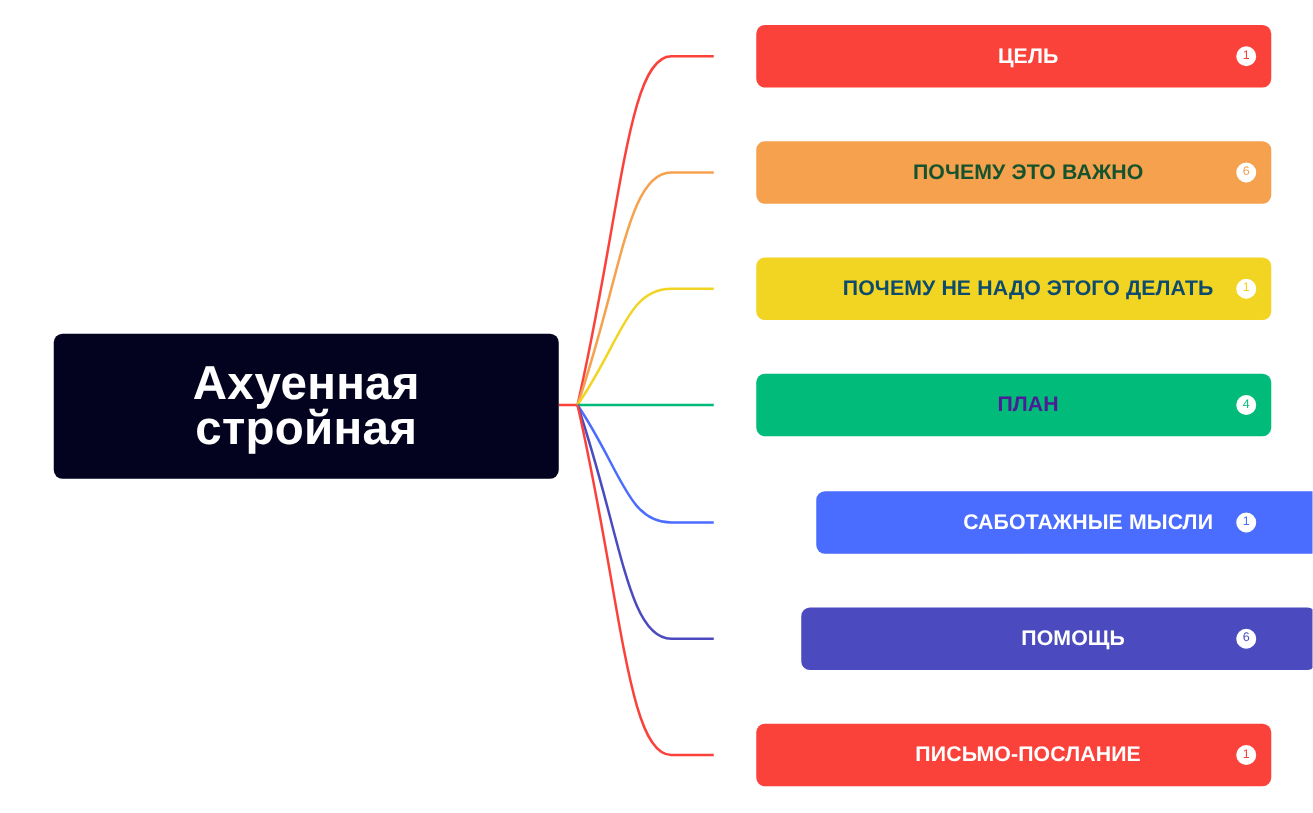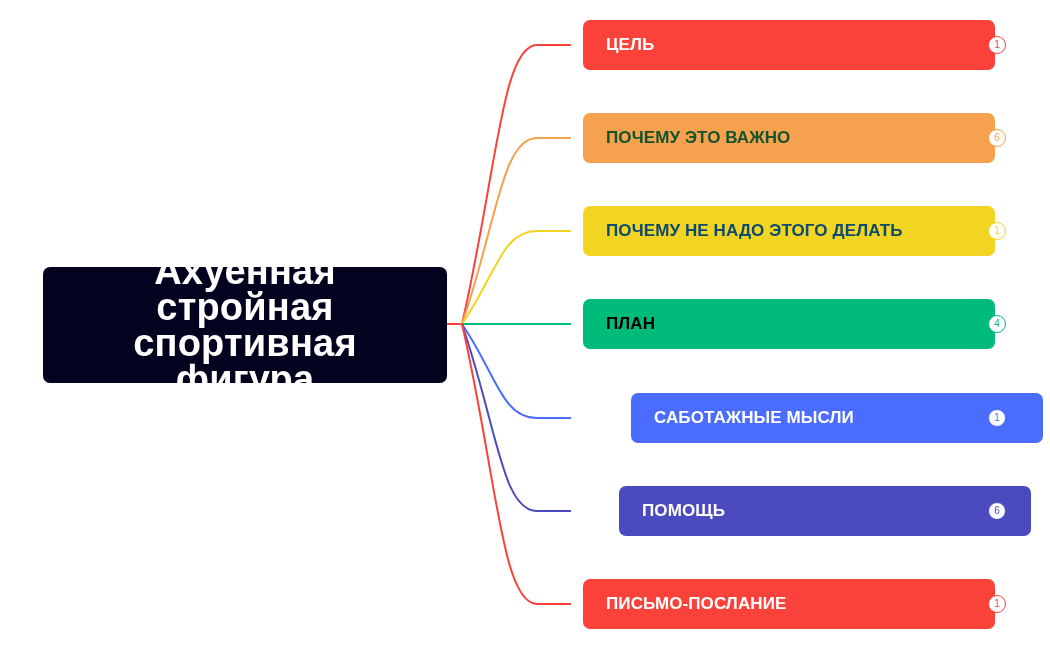--- a/index.html
+++ b/index.html
@@ -7,24 +7,24 @@
            font-family: "Liberation Sans", "DejaVu Sans", sans-serif; }
     #connectors { position: absolute; left: 0; top: 0; width: 1050px; height: 650px; }
     .root {
       position: absolute; left: 43px; top: 267px; width: 404px; height: 116px;
       background: #03031f; border-radius: 7px; color: #ffffff;
       display: flex; align-items: center; justify-content: center; text-align: center;
       font-size: 38px; font-weight: bold; line-height: 36px; letter-spacing: 0.2px;
       box-sizing: border-box; padding: 0 20px;
     }
     .branch {
-      position: absolute; left: 583px; width: 412px; height: 50px;
+      position: absolute; left: 605px; width: 412px; height: 50px;
       border-radius: 7px; box-sizing: border-box; padding-left: 23px;
       display: flex; align-items: center;
-      font-size: 17px; font-weight: bold; letter-spacing: 0.1px;
+      font-size: 17px; font-weight: bold; letter-spacing: 0.1px; justify-content: center;
     }
     .badge {
       position: absolute; left: 988px; width: 16px; height: 16px;
       border: 1.5px solid; border-radius: 50%; background: #fff;
       font-size: 10px; line-height: 16px; text-align: center;
     }
     .badge-stub { position: absolute; left: 983px; width: 6px; height: 1.5px; }
   </style>
 </head>
 <body>
@@ -36,35 +36,34 @@
     <path d="M462 324 C497 272.85, 502 231, 537 231 L571 231" stroke="#f2d422" stroke-width="2" fill="none"></path>
     <path d="M462 324 L571 324" stroke="#00bb7a" stroke-width="2" fill="none"></path>
     <path d="M462 324 C497 375.7, 502 418, 537 418 L571 418" stroke="#4a6cff" stroke-width="2" fill="none"></path>
     <path d="M462 324 C497 426.85, 502 511, 537 511 L571 511" stroke="#4b4bbf" stroke-width="2" fill="none"></path>
     <path d="M462 324 C497 478, 502 604, 537 604 L571 604" stroke="#fa423b" stroke-width="2" fill="none"></path>
   </svg>
 
 <div class="root">
   <div>
     <div>Ахуенная стройная</div>
-    <div>спортивная фигура</div>
   </div>
 </div>
 
 <div id="branches">
   <div class="branch" style="top: 20px; background: rgb(250, 66, 59); color: rgb(255, 255, 255);">
       <span>ЦЕЛЬ</span>
     </div>
   <div class="branch" style="top: 113px; background: rgb(245, 161, 77); color: #14532d;">
       <span>ПОЧЕМУ ЭТО ВАЖНО</span>
     </div>
   <div class="branch" style="top: 206px; background: rgb(242, 212, 34); color: #0c4a6e;">
       <span>ПОЧЕМУ НЕ НАДО ЭТОГО ДЕЛАТЬ</span>
     </div>
-  <div class="branch" style="top: 299px; background: rgb(0, 187, 122); color: #000000;">
+  <div class="branch" style="top: 299px; background: rgb(0, 187, 122); color: #4c1d95;">
       <span>ПЛАН</span>
     </div>
   <div class="branch" style="top: 393px; background: rgb(74, 108, 255); color: rgb(255, 255, 255); margin-left: 48px;">
       <span>САБОТАЖНЫЕ МЫСЛИ</span>
     </div>
   <div class="branch" style="top: 486px; background: rgb(75, 75, 191); color: rgb(255, 255, 255); margin-left: 36px;">
       <span>ПОМОЩЬ</span>
     </div>
   <div class="branch" style="top: 579px; background: rgb(250, 66, 59); color: rgb(255, 255, 255);">
       <span>ПИСЬМО-ПОСЛАНИЕ</span>

